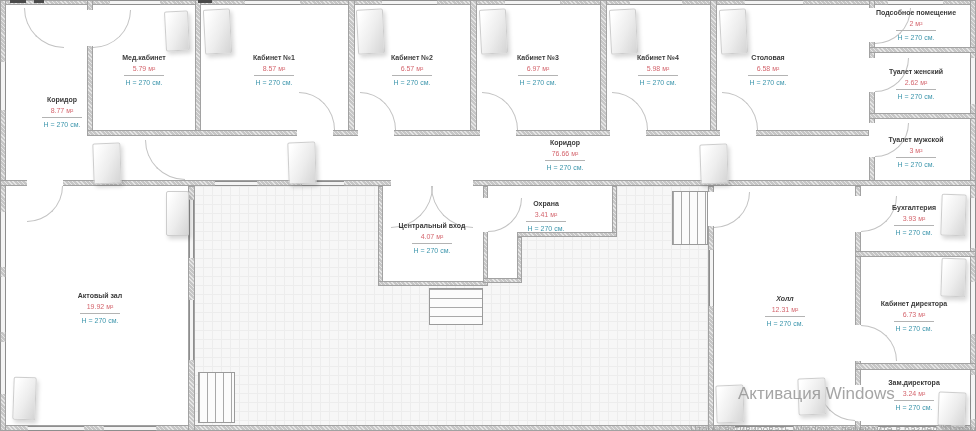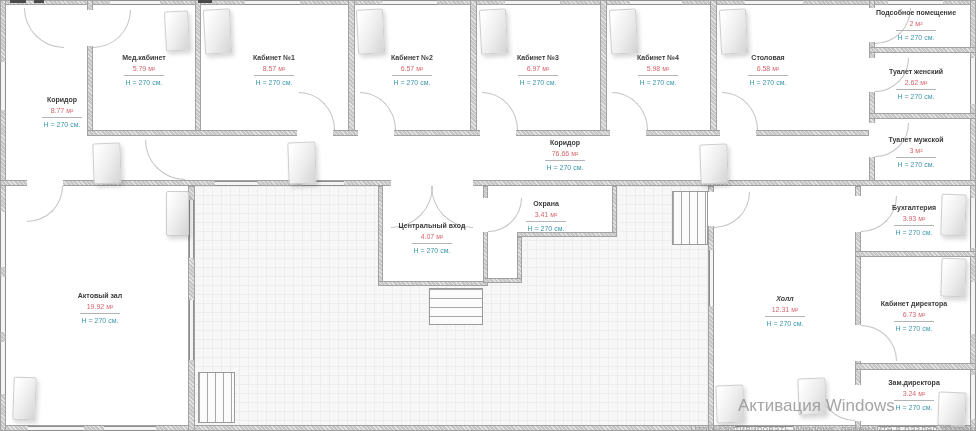--- a/index.html
+++ b/index.html
@@ -270,16 +270,16 @@
     <div class="rn">Кабинет директора</div>
     <div><span class="ra">6.73 м²</span></div>
     <div class="rh">H = 270 см.</div>
   </div>
   <div class="rl" style="left:854px;top:377px">
     <div class="rn">Зам.директора</div>
     <div><span class="ra">3.24 м²</span></div>
     <div class="rh">H = 270 см.</div>
   </div>
 
-  <div class="wm1" style="left:738px;top:396px">Активация Windows</div>
+  <div class="wm1" style="left:738px;top:384px">Активация Windows</div>
   <div class="wm2" style="left:690px;top:423px">Чтобы активировать Windows, перейдите в раздел "Параметры".</div>
 
 </div>
 
 </body></html>

